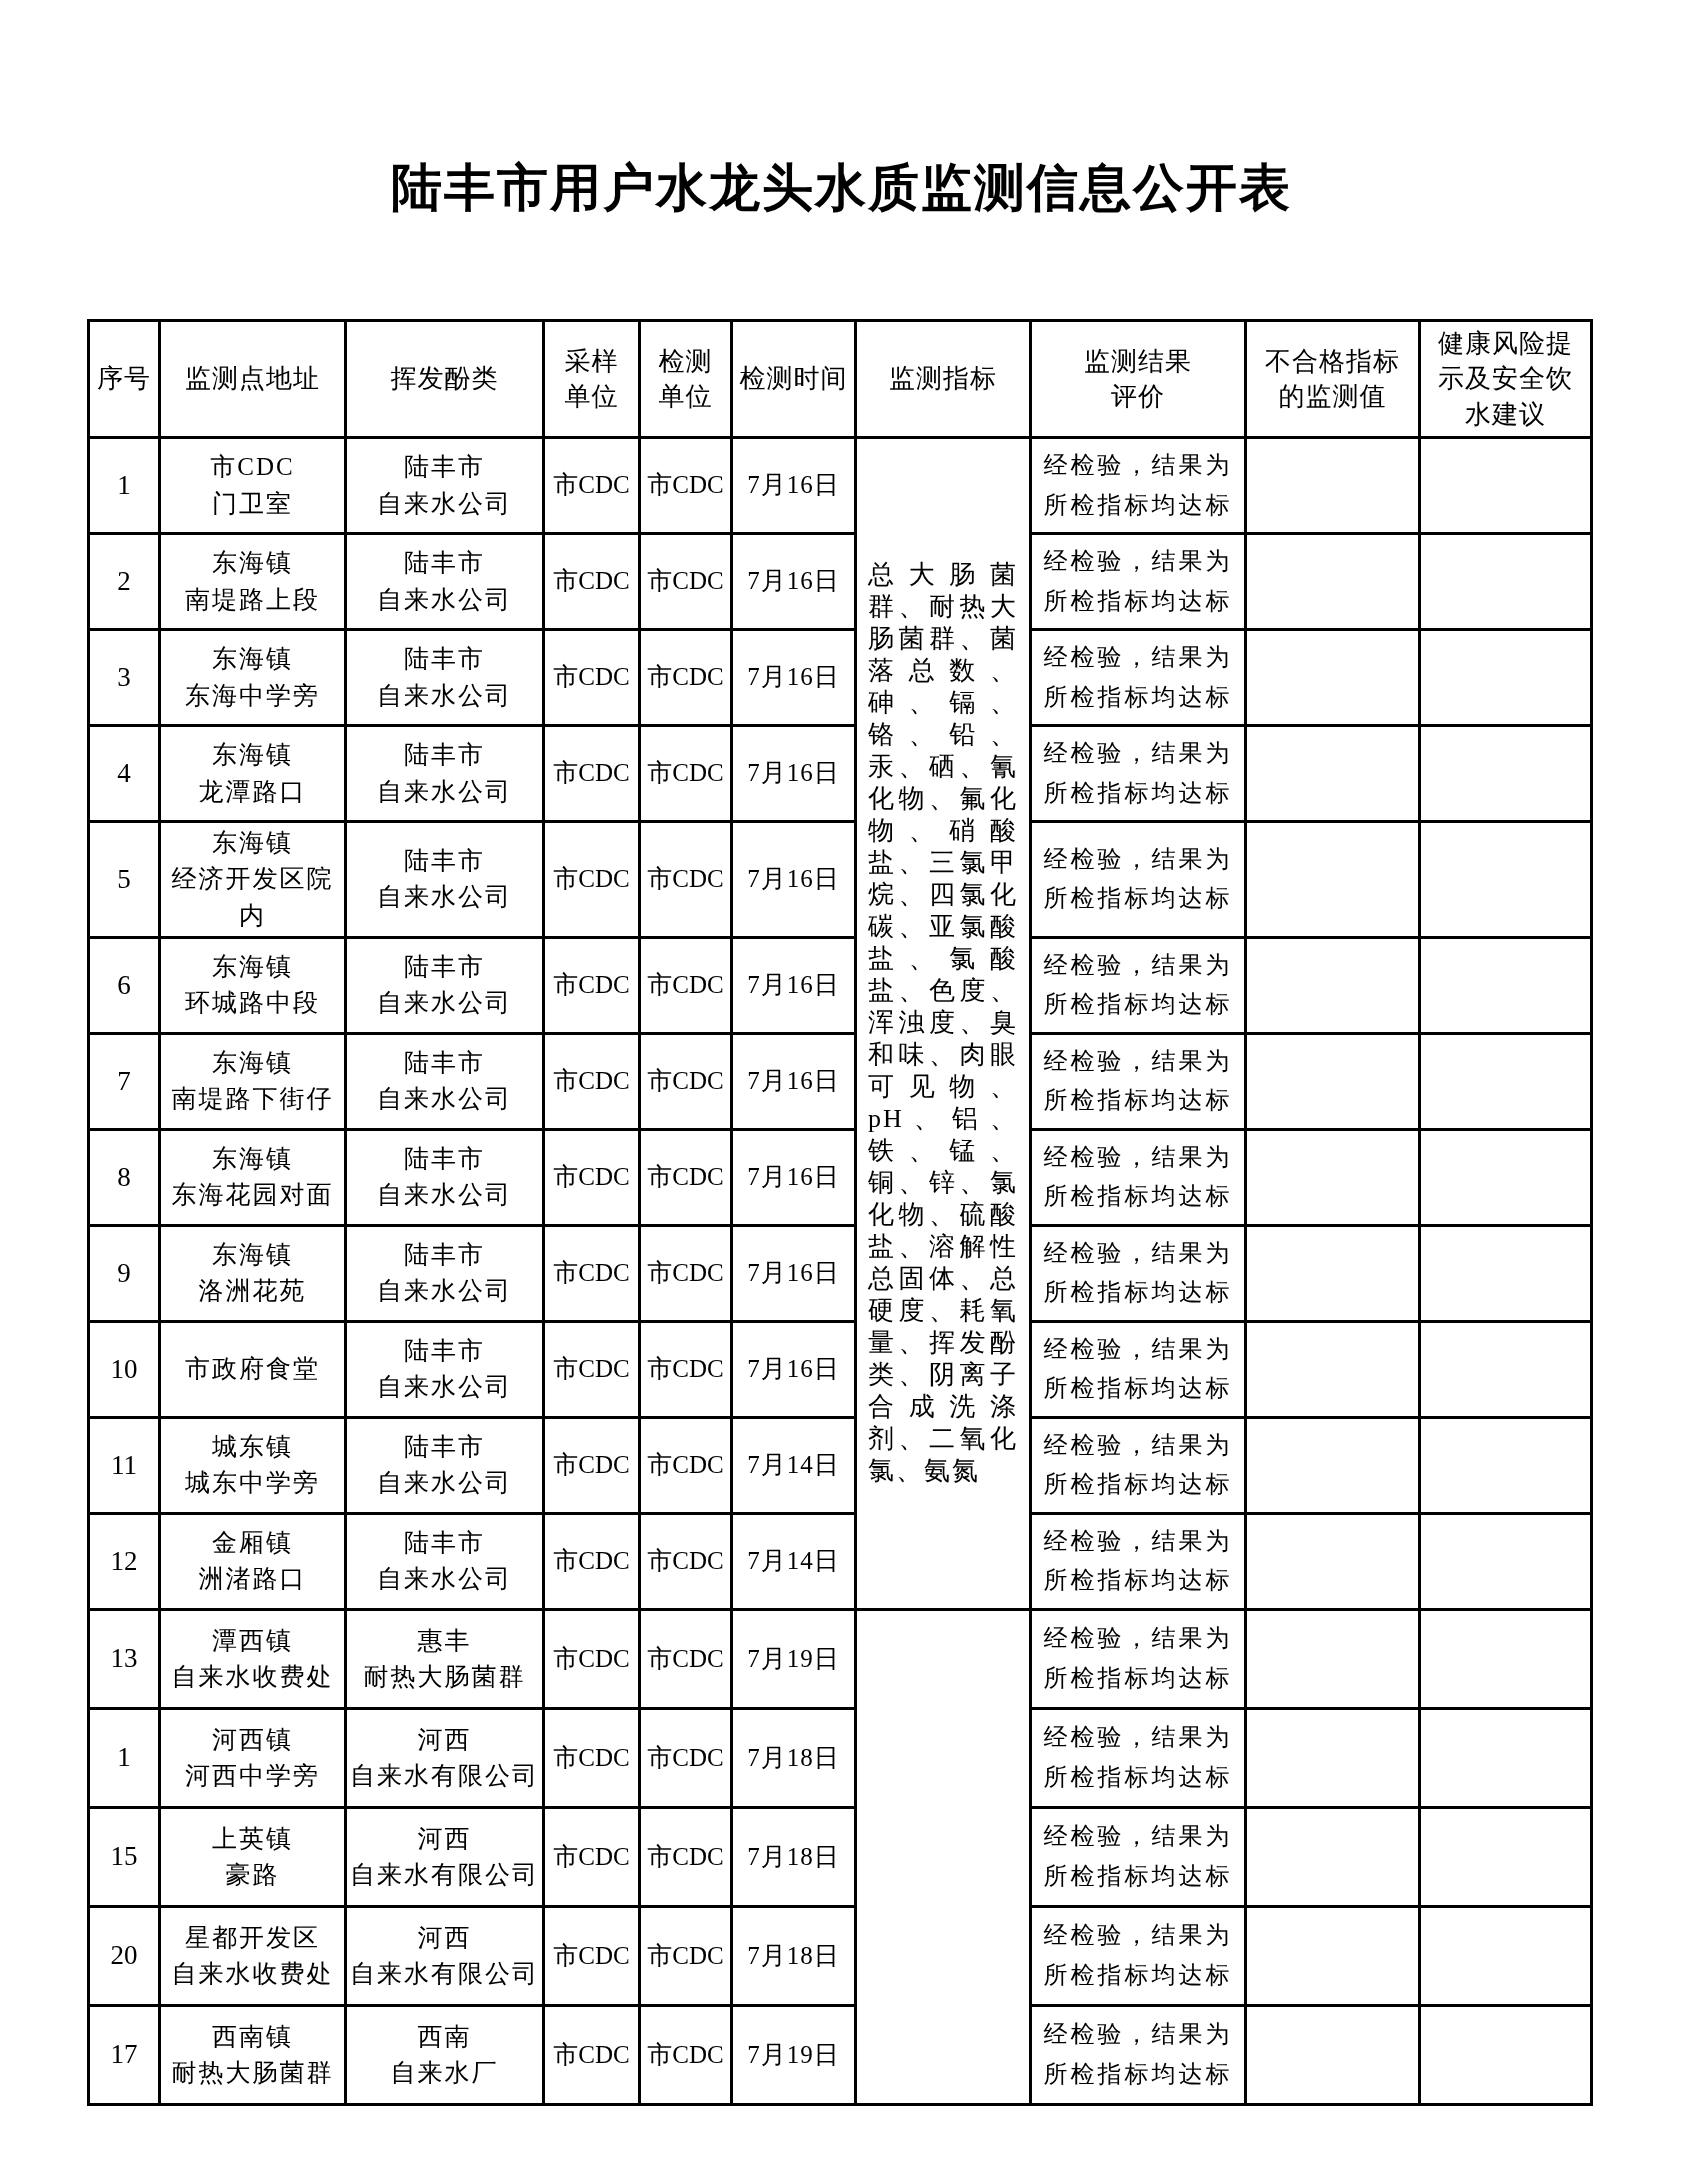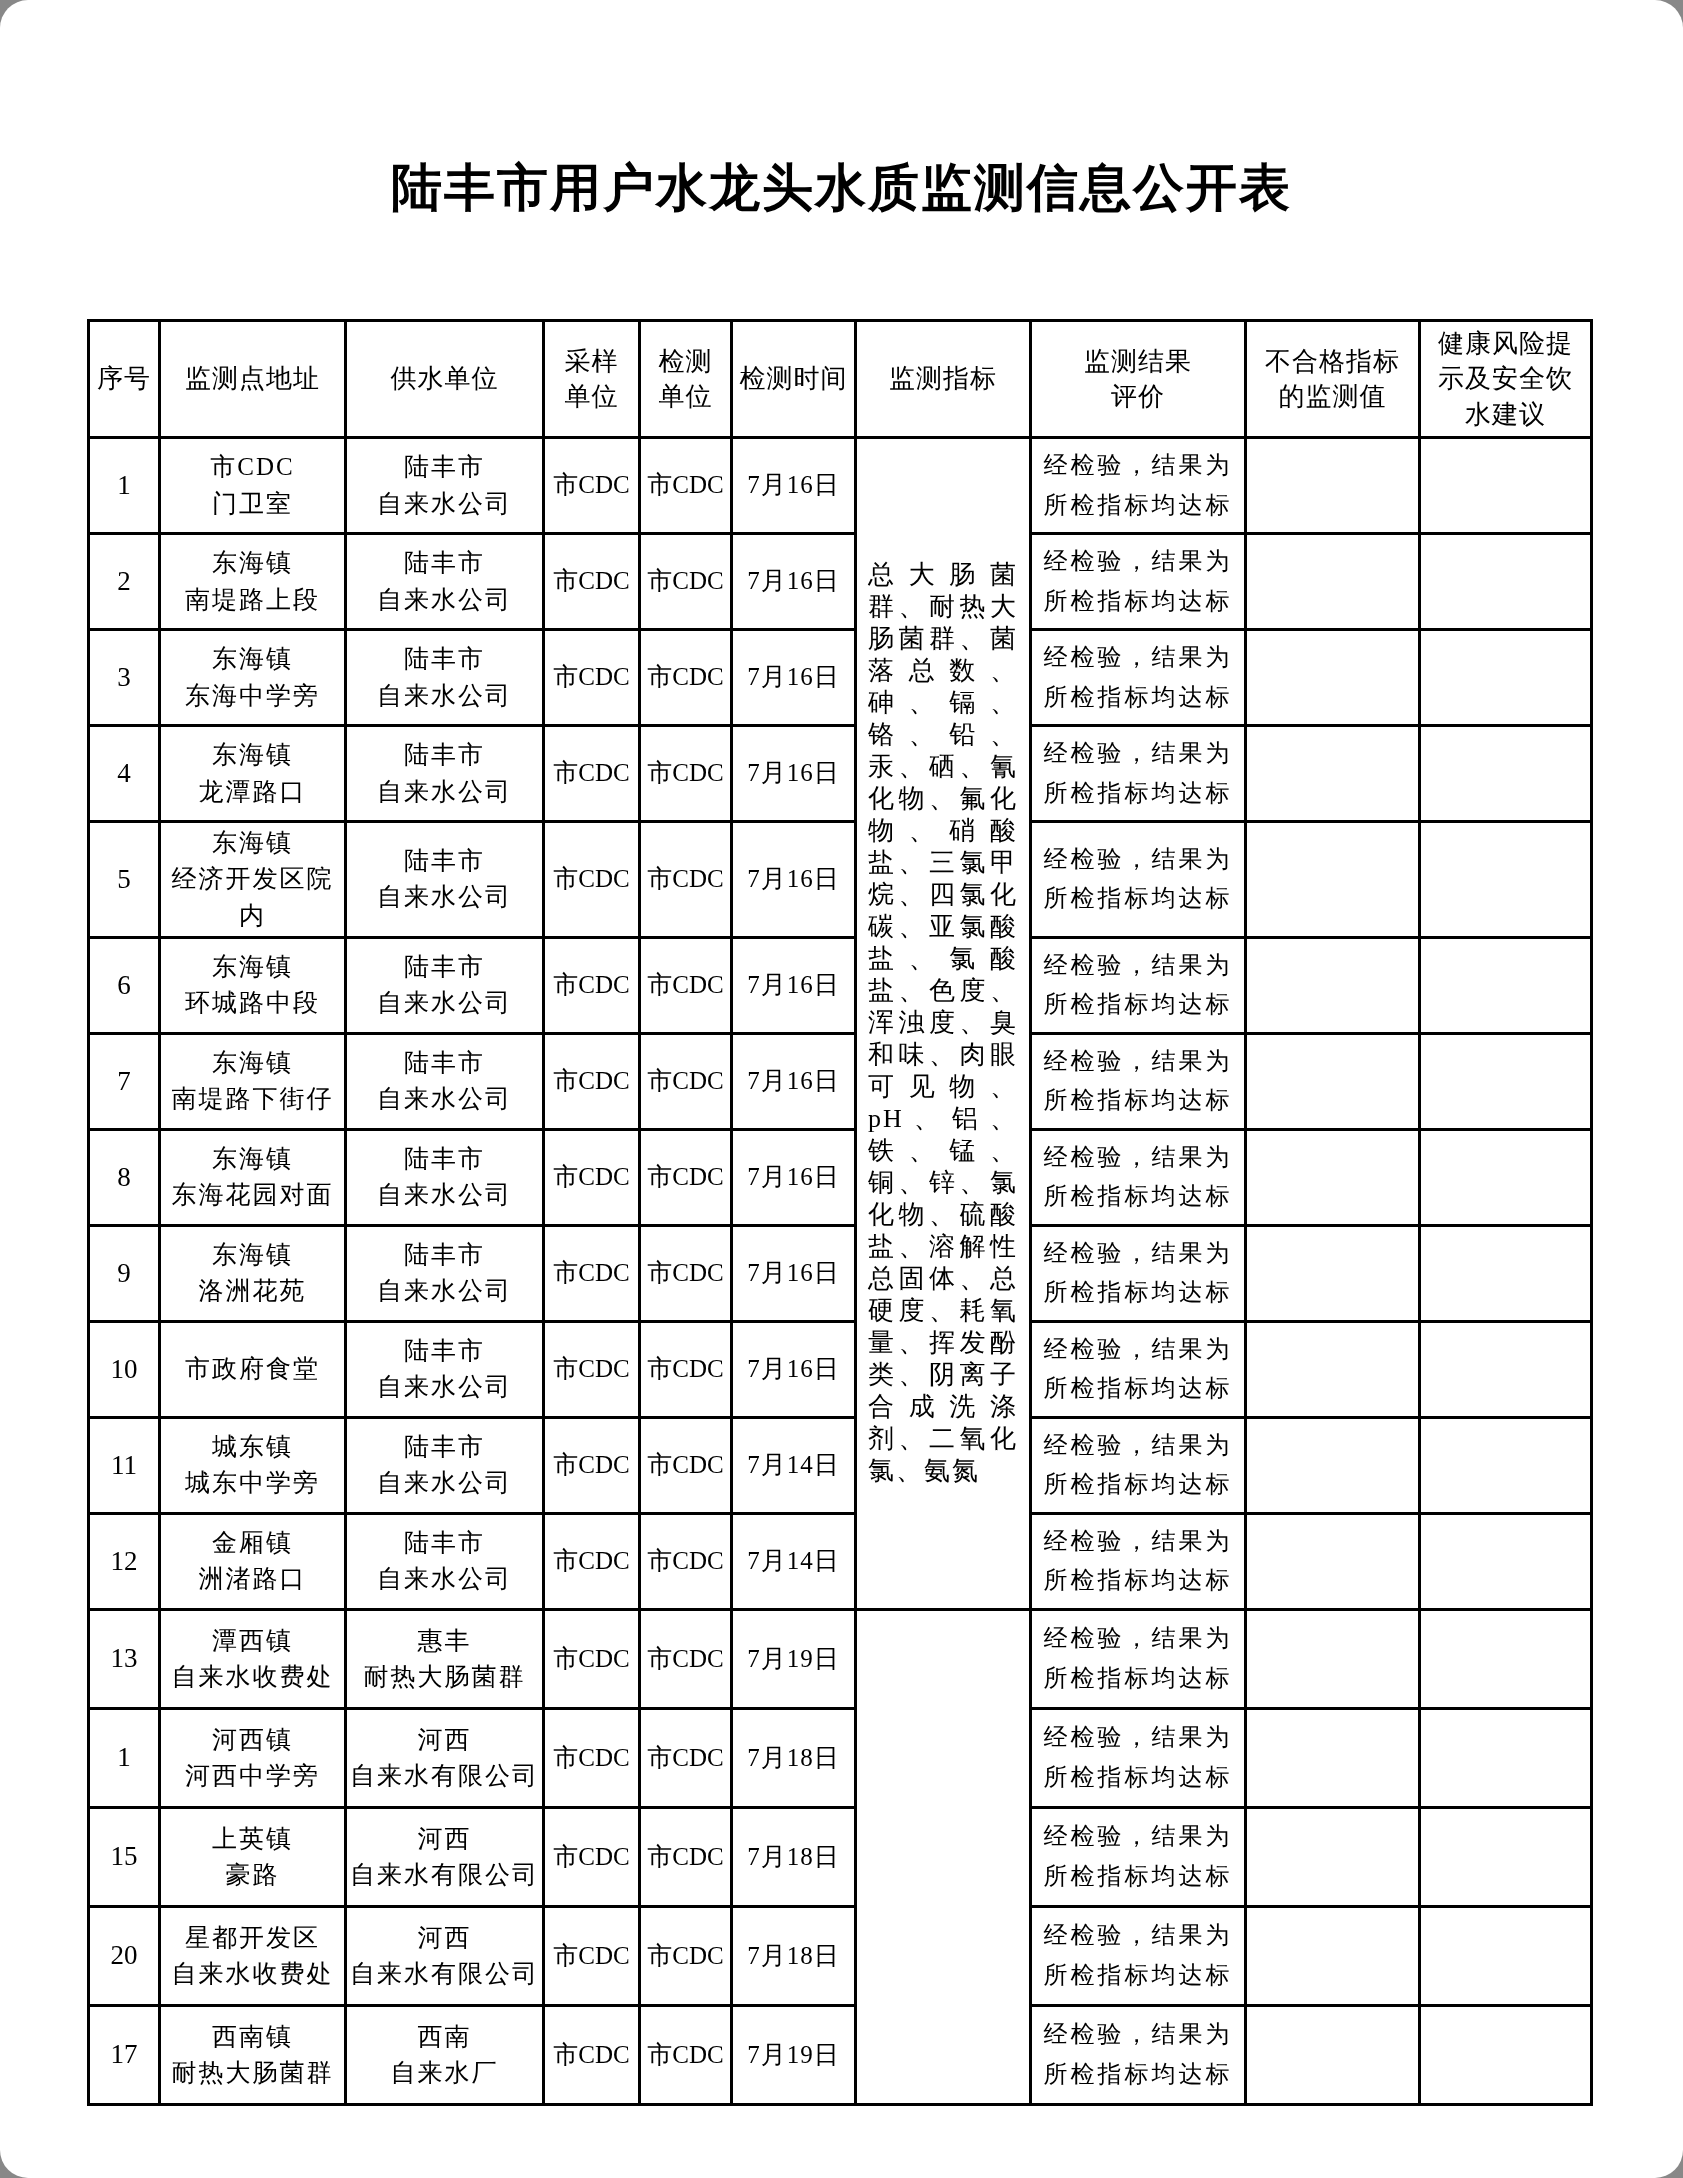--- a/index.html
+++ b/index.html
@@ -6,21 +6,20 @@
   html, body { margin: 0; padding: 0; background: #888; }
   .page {
     position: relative;
     width: 1683px;
     height: 2178px;
     margin: 0 auto;
     background: #ffffff;
     color: #000;
     font-family: "Liberation Serif", "DejaVu Serif", serif;
     overflow: hidden;
-    border-radius: 28px;
   }
   .doc-title {
     position: absolute;
     top: 154px;
     left: 0;
     width: 100%;
     text-align: center;
     font-size: 51px;
     font-weight: 700;
     letter-spacing: 2px;
@@ -92,21 +91,21 @@
       <col style="width:124px">
       <col style="width:175px">
       <col style="width:215px">
       <col style="width:174px">
       <col style="width:172px">
     </colgroup>
     <thead>
       <tr>
         <th>序号</th>
         <th>监测点地址</th>
-        <th>供水单位</th>
+        <th>挥发酚类</th>
         <th>采样
 单位</th>
         <th>检测
 单位</th>
         <th>检测时间</th>
         <th>监测指标</th>
         <th>监测结果
 评价</th>
         <th>不合格指标
 的监测值</th>

